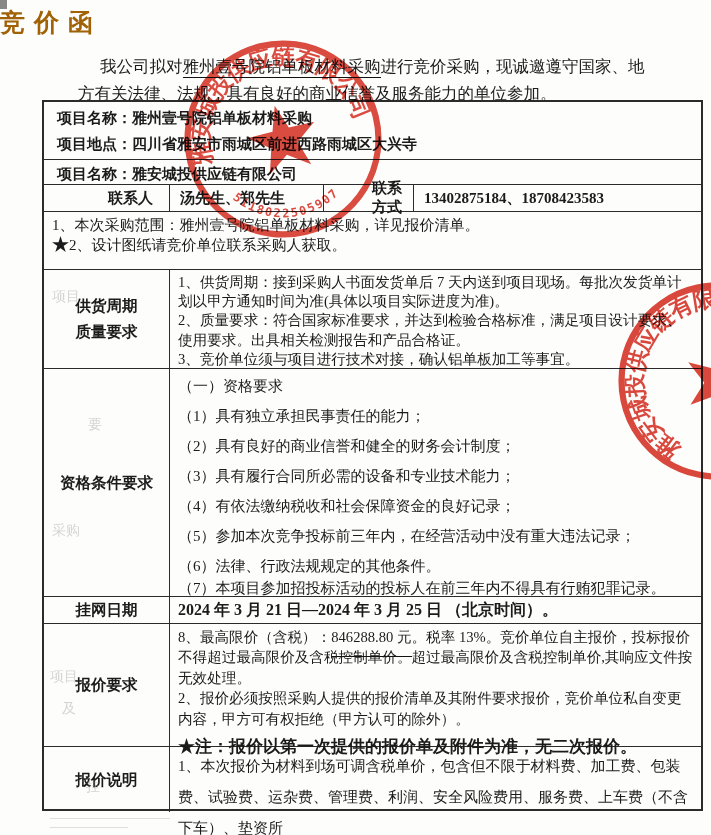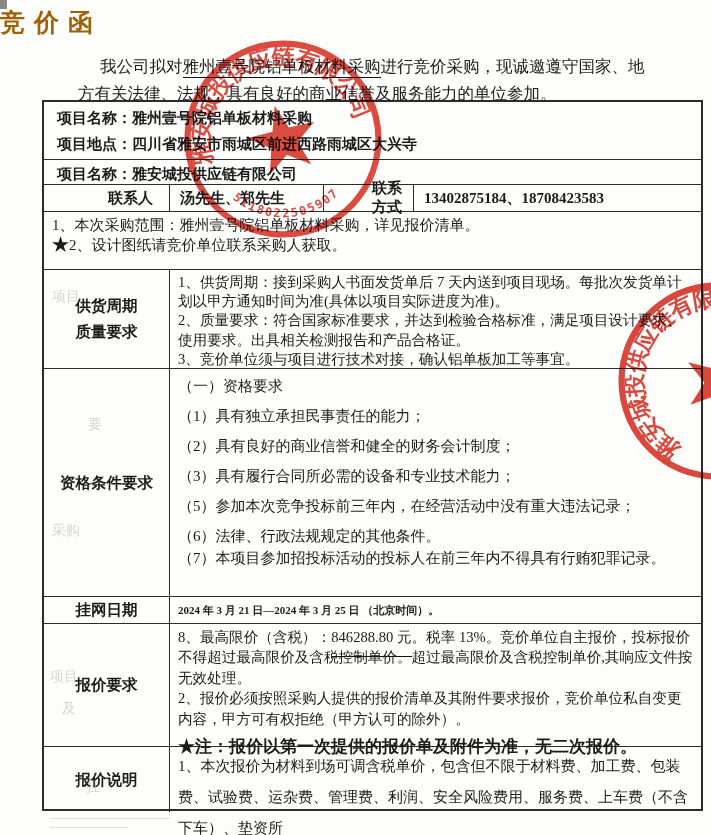--- a/index.html
+++ b/index.html
@@ -99,29 +99,30 @@
       </div>
     </div>
 
     <div class="row" style="height:228px;">
       <div class="lblcell">资格条件要求</div>
       <div class="cell content qual" style="padding-top:8px;">
         <p>（一）资格要求</p>
         <p>（1）具有独立承担民事责任的能力；</p>
         <p>（2）具有良好的商业信誉和健全的财务会计制度；</p>
         <p>（3）具有履行合同所必需的设备和专业技术能力；</p>
+        <p>（4）有依法缴纳税收和社会保障资金的良好记录；</p>
         <p>（5）参加本次竞争投标前三年内，在经营活动中没有重大违法记录；</p>
         <p class="tight">（6）法律、行政法规规定的其他条件。</p>
         <p class="tight">（7）本项目参加招投标活动的投标人在前三年内不得具有行贿犯罪记录。</p>
       </div>
     </div>
 
     <div class="row" style="height:27px;">
       <div class="lblcell">挂网日期</div>
-      <div class="cell" style="display:flex;align-items:center;font-weight:700;font-size:11px;">2024 年 3 月 21 日—2024 年 3 月 25 日 （北京时间）。</div>
+      <div class="cell" style="display:flex;align-items:center;font-weight:700;font-size:16px;">2024 年 3 月 21 日—2024 年 3 月 25 日 （北京时间）。</div>
     </div>
 
     <div class="row" style="height:123px;">
       <div class="lblcell">报价要求</div>
       <div class="cell content quote" style="padding-top:3px;font-size:14.6px;">
         <p><span>8、最高限价（含税）：</span><span class="price-u">846288.80 元</span><span>。税率 13%。竞价单位自主报价，投标报价不得超过最高限价及含税控制单价。超过最高限价及含税控制单价,其响应文件按无效处理。</span></p>
         <p>2、报价必须按照采购人提供的报价清单及其附件要求报价，竞价单位私自变更内容，甲方可有权拒绝（甲方认可的除外）。</p>
         <p class="note"><span class="star">★</span><span>注：报价以第一次提供的报价单及附件为准，无二次报价。</span></p>
       </div>
     </div>

